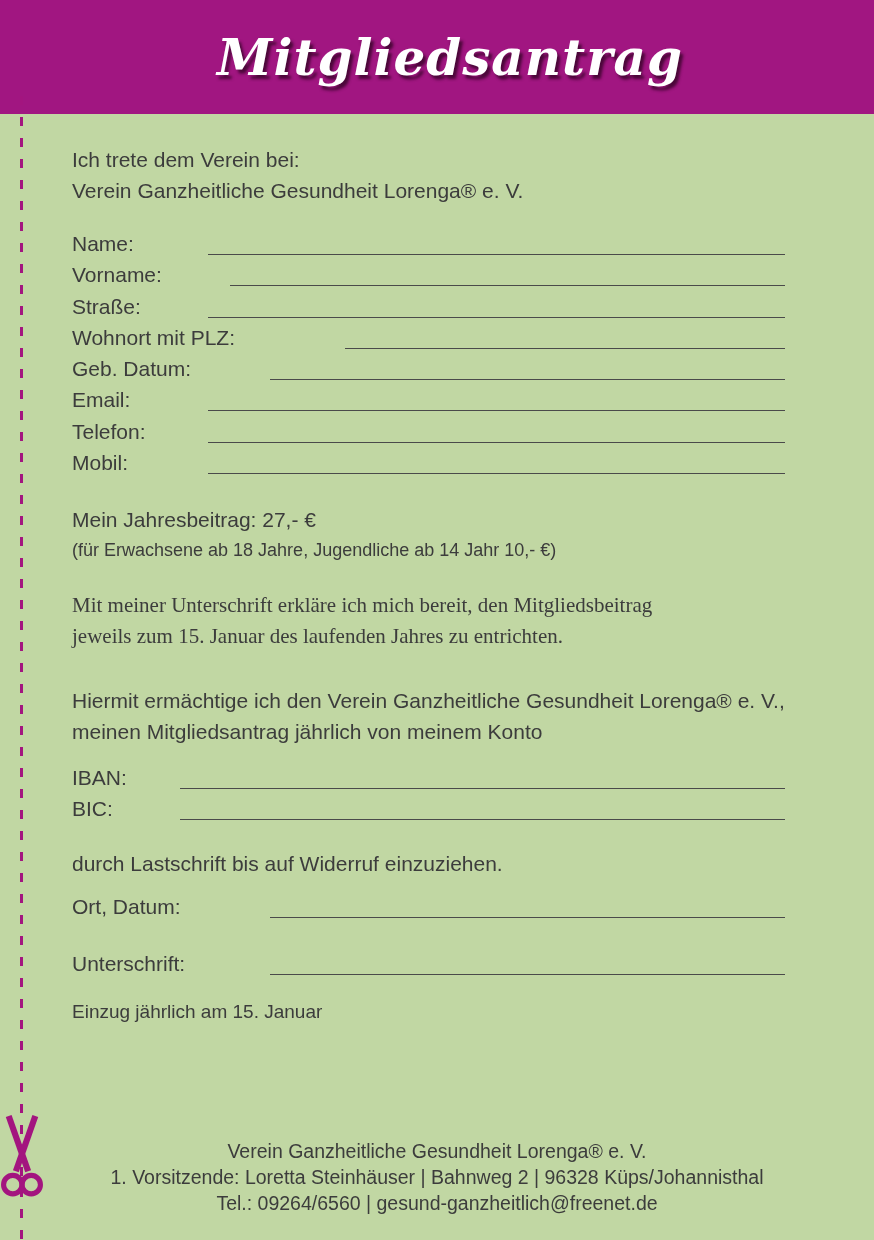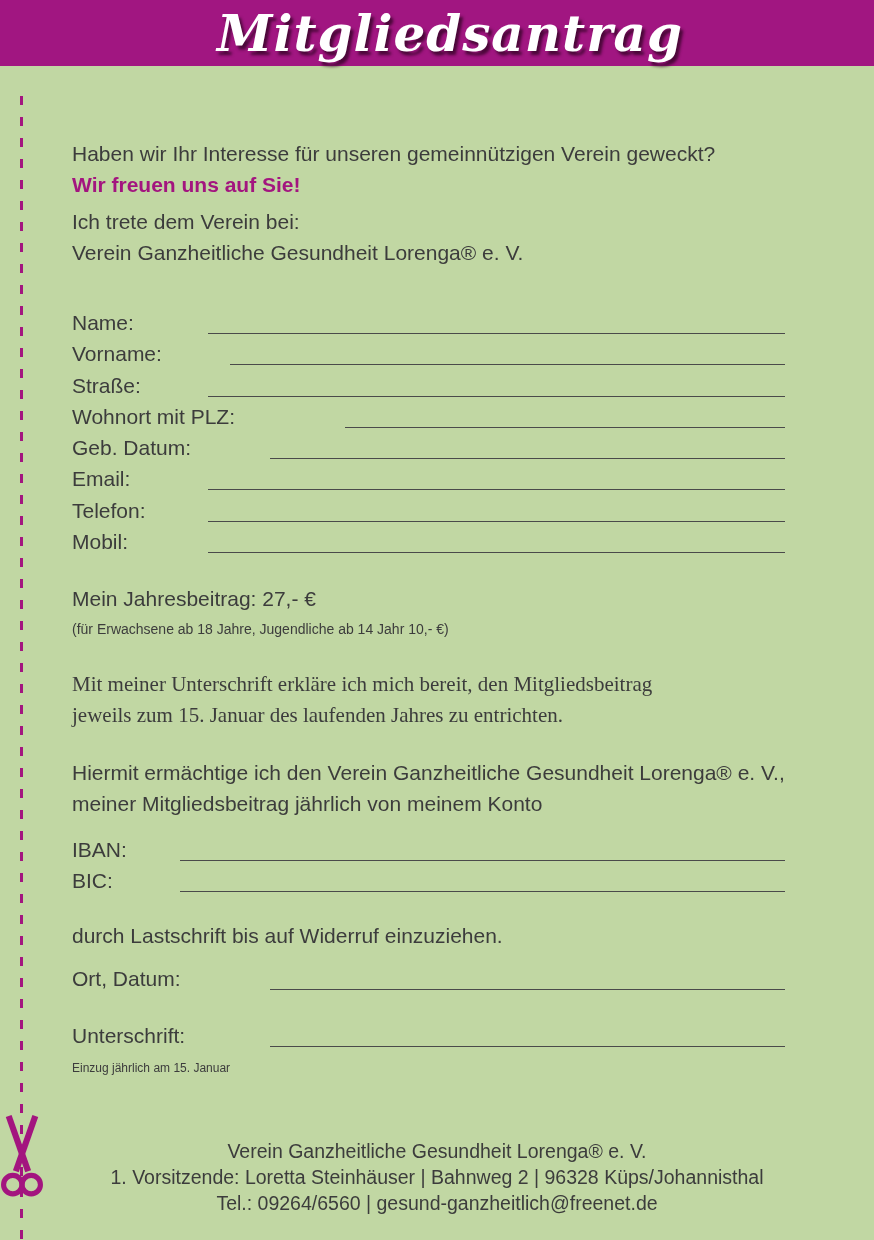--- a/index.html
+++ b/index.html
@@ -16,21 +16,21 @@
     position:relative;
     width:874px;height:1240px;
     background:var(--page-bg);
     overflow:hidden;
     font-family:"Liberation Sans",sans-serif;
     color:var(--text);
     margin:0 auto;
   }
   
   .header{
-    position:absolute;top:0;left:0;right:0;height:66px;
+    position:absolute;top:0;left:0;right:0;height:114px;
     background:var(--header-bg);
     display:flex;align-items:center;justify-content:center;padding-left:26px;
   }
   .title{
     font-family:"DejaVu Serif",serif;
     font-style:italic;font-weight:bold;
     font-size:50px;line-height:93px;
     color:#ffffff;
     letter-spacing:1px;
     text-shadow:3px 4px 3px rgba(60,5,45,.85);
@@ -44,44 +44,44 @@
     position:absolute;left:1px;top:1114px;width:42px;height:86px;
   }
   
   .content{
     position:absolute;top:93px;left:0;right:0;
     padding:45px 50px 0 72px;
     font-size:21px;line-height:31px;
   }
   .accent-bold{color:var(--accent);font-weight:bold;}
   .intro2{margin-top:6px;}
-  .fields{margin-top:42px;}
+  .fields{margin-top:25px;}
   .field-row{
     display:flex;align-items:flex-end;
     height:26px;margin-bottom:5.3px;margin-right:39px;
   }
   .field-row .flabel{line-height:26px;flex:none;}
   .write-line{
     flex:1;height:24px;margin-bottom:2px;
     background:transparent;border:none;
     border-bottom:1.5px solid var(--line);
     font-family:"Liberation Sans",sans-serif;
     font-size:19px;color:var(--text);
     outline:none;padding:0 4px;
   }
   .lw-a{width:136px}.lw-b{width:158px}.lw-c{width:273px}.lw-d{width:198px}.lw-e{width:108px}
   .fee{margin-top:28px;}
-  .fee-note{font-size:14px;}
+  .fee-note{font-size:18px;}
   .para-declaration{margin-top:24px;font-family:Liberation Serif, serif;}
-  .para-mandate{margin-top:26px;}
+  .para-mandate{margin-top:33px;}
   .bank-fields{margin-top:18px;}
   .para-outro{margin-top:26px;}
   .row-ort{margin-top:15px;}
   .row-unterschrift{margin-top:31px;justify-content:space-between;}
-  .small-note{margin-top:8px;font-size:12px;line-height:22px;}
+  .small-note{margin-top:24px;font-size:19px;line-height:22px;}
   .footer{
     position:absolute;top:1138px;left:0;right:0;
     text-align:center;font-size:19.5px;line-height:26px;
   }
 </style>
 </head>
 <body>
 
 <div class="page">
 
@@ -93,24 +93,20 @@
 
   <svg class="scissors" viewBox="0 0 40 84" xmlns="http://www.w3.org/2000/svg">
     <line x1="7" y1="2" x2="26" y2="56" stroke="#A3157F" stroke-width="6"></line>
     <line x1="33" y1="2" x2="14" y2="56" stroke="#A3157F" stroke-width="6"></line>
     <circle cx="11" cy="69" r="9" fill="none" stroke="#A3157F" stroke-width="5"></circle>
     <circle cx="29" cy="69" r="9" fill="none" stroke="#A3157F" stroke-width="5"></circle>
   </svg>
 
   <div class="content">
 
-    <div>
-      <div>Haben wir Ihr Interesse für unseren gemeinnützigen Verein geweckt?</div>
-      <div class="accent-bold">Wir freuen uns auf Sie!</div>
-    </div>
 
     <div class="intro2">
       <div>Ich trete dem Verein bei:</div>
       <div>Verein Ganzheitliche Gesundheit Lorenga® e. V.</div>
     </div>
 
     <div class="fields">
       <div class="field-row">
         <span class="flabel lw-a">Name:</span>
         <input class="write-line" value="" style="">
@@ -150,21 +146,21 @@
       <div class="fee-note">(für Erwachsene ab 18 Jahre, Jugendliche ab 14 Jahr 10,- €)</div>
     </div>
 
     <div class="para-declaration">
       <div>Mit meiner Unterschrift erkläre ich mich bereit, den Mitgliedsbeitrag</div>
       <div>jeweils zum 15. Januar des laufenden Jahres zu entrichten.</div>
     </div>
 
     <div class="para-mandate">
       <div>Hiermit ermächtige ich den Verein Ganzheitliche Gesundheit Lorenga® e. V.,</div>
-      <div>meiner Mitgliedsbeitrag jährlich von meinem Konto</div>
+      <div>meinen Mitgliedsantrag jährlich von meinem Konto</div>
     </div>
 
     <div class="bank-fields">
       <div class="field-row">
         <span class="flabel lw-e">IBAN:</span>
         <input class="write-line" value="" style="">
       </div>
       <div class="field-row">
         <span class="flabel lw-e">BIC:</span>
         <input class="write-line" value="" style="">

